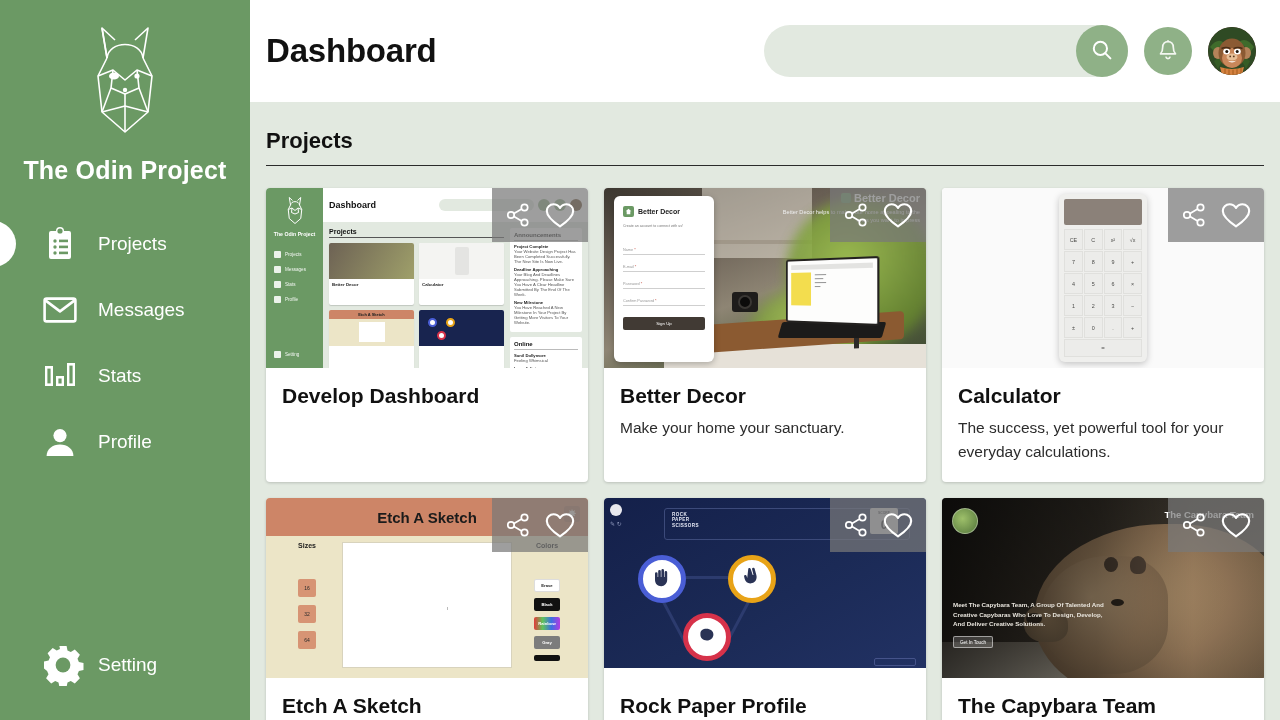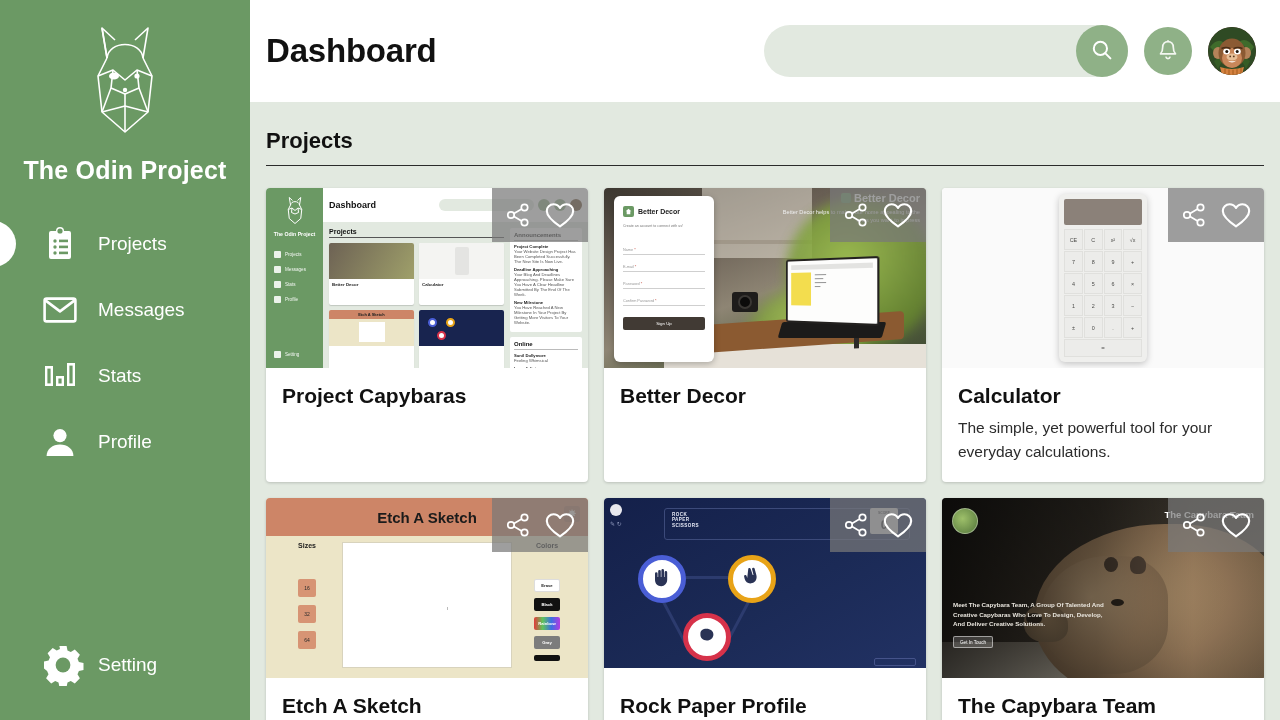--- a/index.html
+++ b/index.html
@@ -542,21 +542,21 @@
                 </svg>
               </span>
               <span class="act-btn">
                 <svg width="30" height="27" viewBox="0 0 30 27" fill="none" stroke="#ffffff" stroke-width="2.1" stroke-linejoin="round">
                   <path d="M15 24.4 C6 18.2 1.8 13.8 1.8 9 C1.8 5.2 4.8 2.3 8.5 2.3 C11 2.3 13.5 3.7 15 6 C16.5 3.7 19 2.3 21.5 2.3 C25.2 2.3 28.2 5.2 28.2 9 C28.2 13.8 24 18.2 15 24.4Z"></path>
                 </svg>
               </span>
             </div>
           </div>
           <div class="card-body">
-            <div class="card-title">Project Capybaras</div>
+            <div class="card-title">Develop Dashboard</div>
           </div>
         </article>
 
         <article class="card">
           <div class="card-thumb">
             <div class="t-decor">
               <div class="t-decor-shelf"></div>
                 <div class="t-decor-shelfline"></div>
               <div class="t-decor-blur1"></div>
                 <div class="t-decor-blur2"></div>
@@ -609,20 +609,21 @@
               </span>
               <span class="act-btn">
                 <svg width="30" height="27" viewBox="0 0 30 27" fill="none" stroke="#ffffff" stroke-width="2.1" stroke-linejoin="round">
                   <path d="M15 24.4 C6 18.2 1.8 13.8 1.8 9 C1.8 5.2 4.8 2.3 8.5 2.3 C11 2.3 13.5 3.7 15 6 C16.5 3.7 19 2.3 21.5 2.3 C25.2 2.3 28.2 5.2 28.2 9 C28.2 13.8 24 18.2 15 24.4Z"></path>
                 </svg>
               </span>
             </div>
           </div>
           <div class="card-body">
             <div class="card-title">Better Decor</div>
+            <div class="card-desc">Make your home your sanctuary.</div>
           </div>
         </article>
 
         <article class="card">
           <div class="card-thumb">
             <div class="t-calc">
               <div class="t-calc-body">
                 <div class="t-calc-disp"></div>
                 <div class="t-calc-grid">
                   <div class="t-calc-key">CE</div>
@@ -660,21 +661,21 @@
               </span>
               <span class="act-btn">
                 <svg width="30" height="27" viewBox="0 0 30 27" fill="none" stroke="#ffffff" stroke-width="2.1" stroke-linejoin="round">
                   <path d="M15 24.4 C6 18.2 1.8 13.8 1.8 9 C1.8 5.2 4.8 2.3 8.5 2.3 C11 2.3 13.5 3.7 15 6 C16.5 3.7 19 2.3 21.5 2.3 C25.2 2.3 28.2 5.2 28.2 9 C28.2 13.8 24 18.2 15 24.4Z"></path>
                 </svg>
               </span>
             </div>
           </div>
           <div class="card-body">
             <div class="card-title">Calculator</div>
-            <div class="card-desc">The simple, yet powerful tool for your everyday calculations.</div>
+            <div class="card-desc">The success, yet powerful tool for your everyday calculations.</div>
           </div>
         </article>
 
         <article class="card">
           <div class="card-thumb">
             <div class="t-etch">
               <div class="t-etch-head">
                   <b>Etch A Sketch</b>
                 </div>
               <div class="t-etch-gear">

